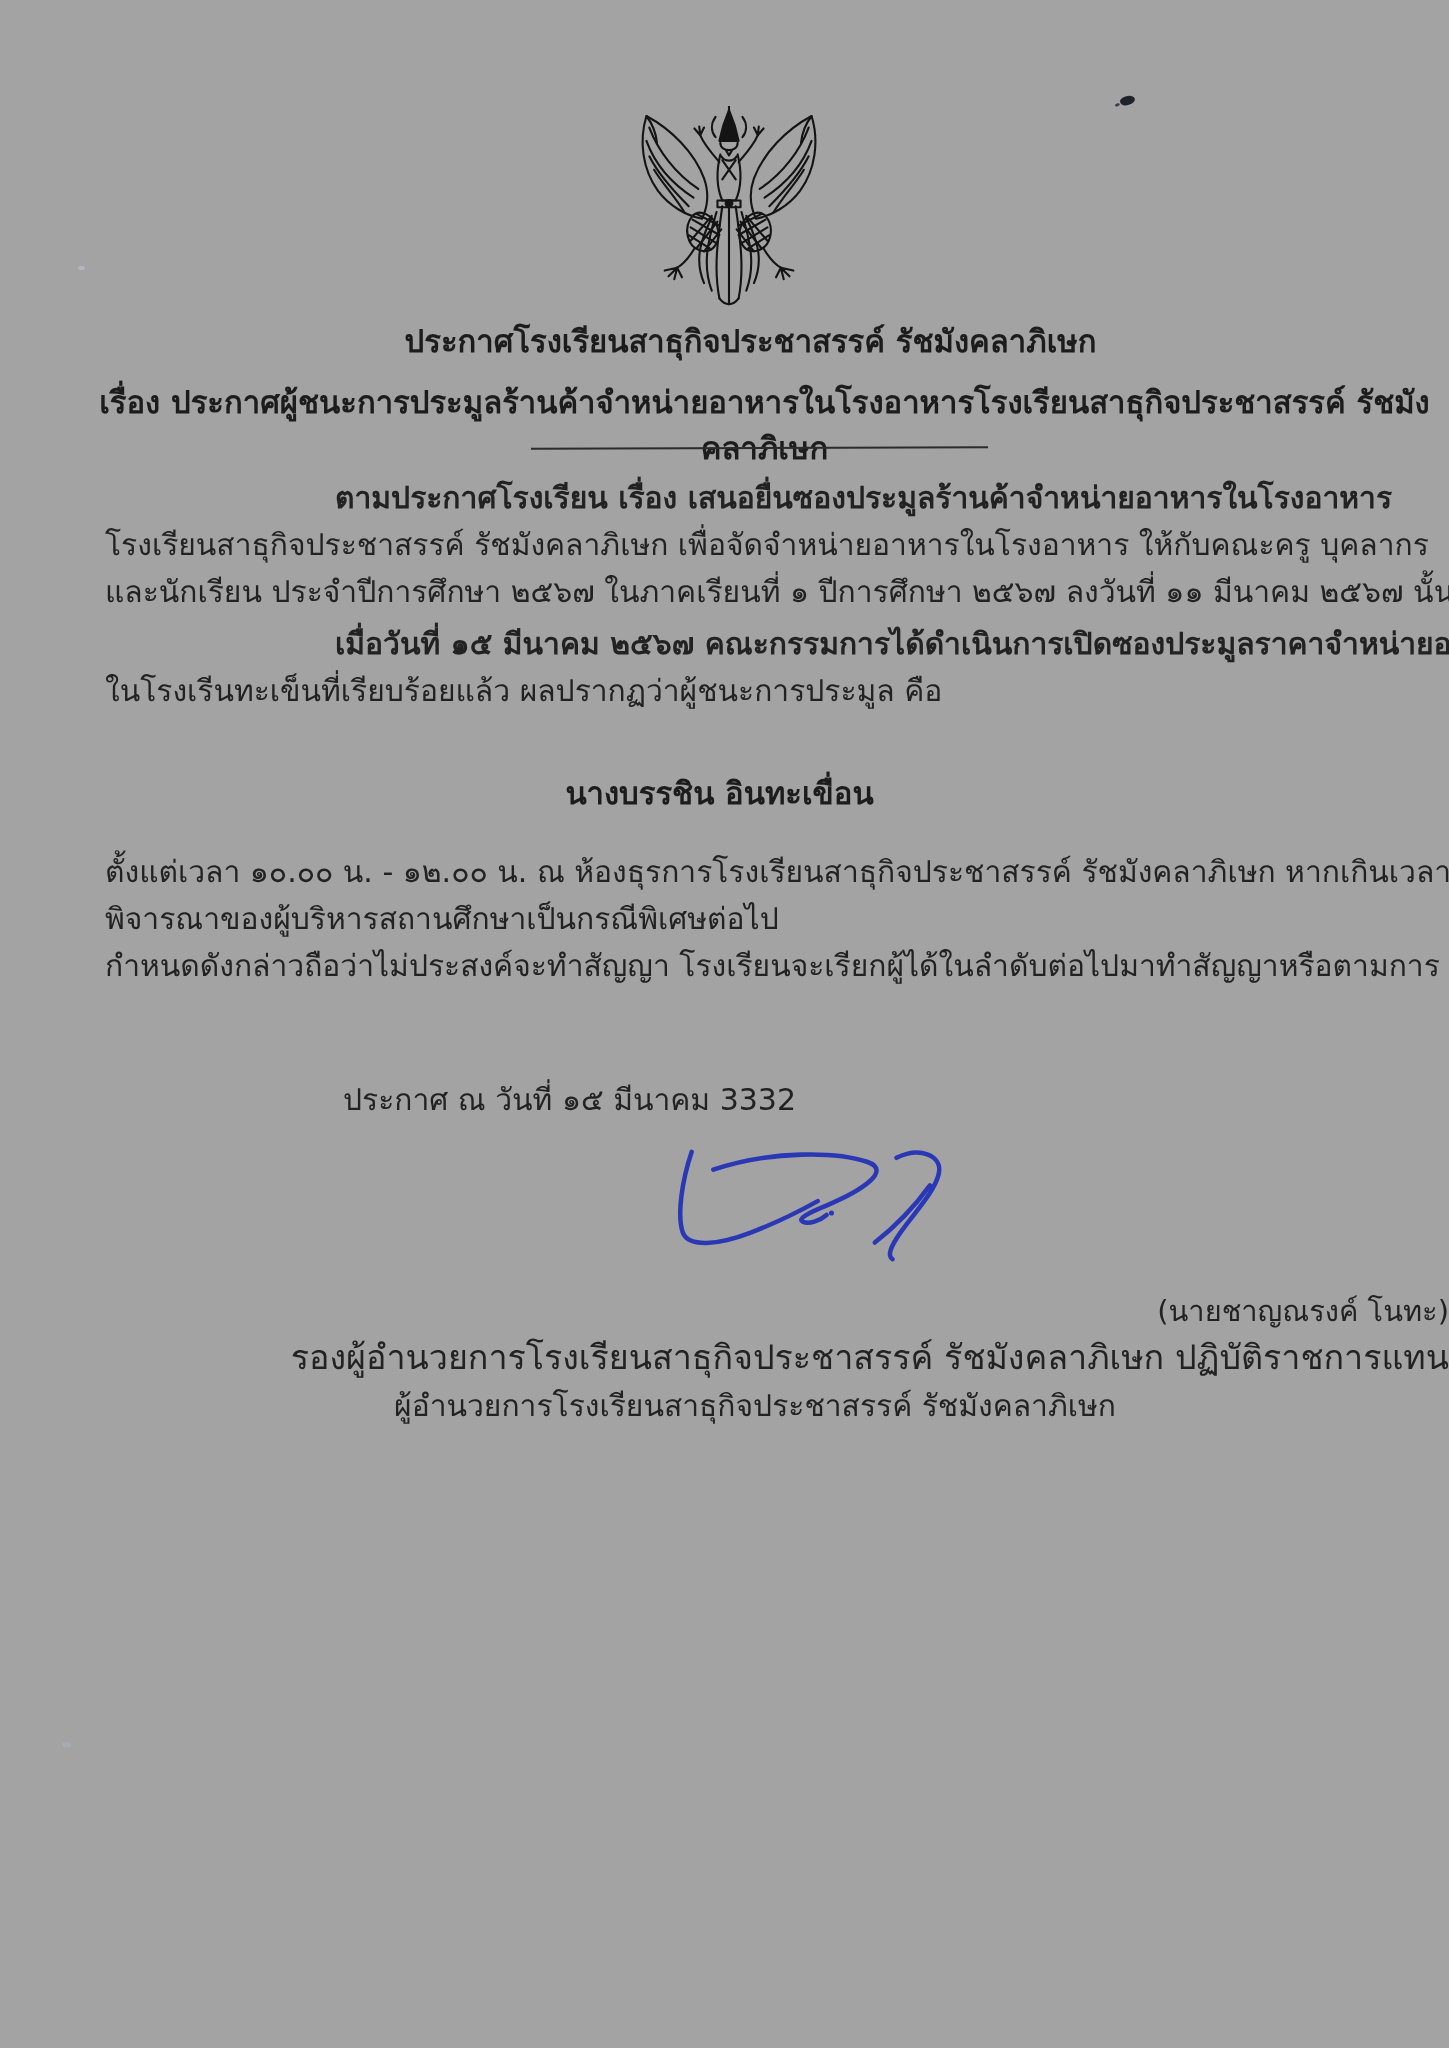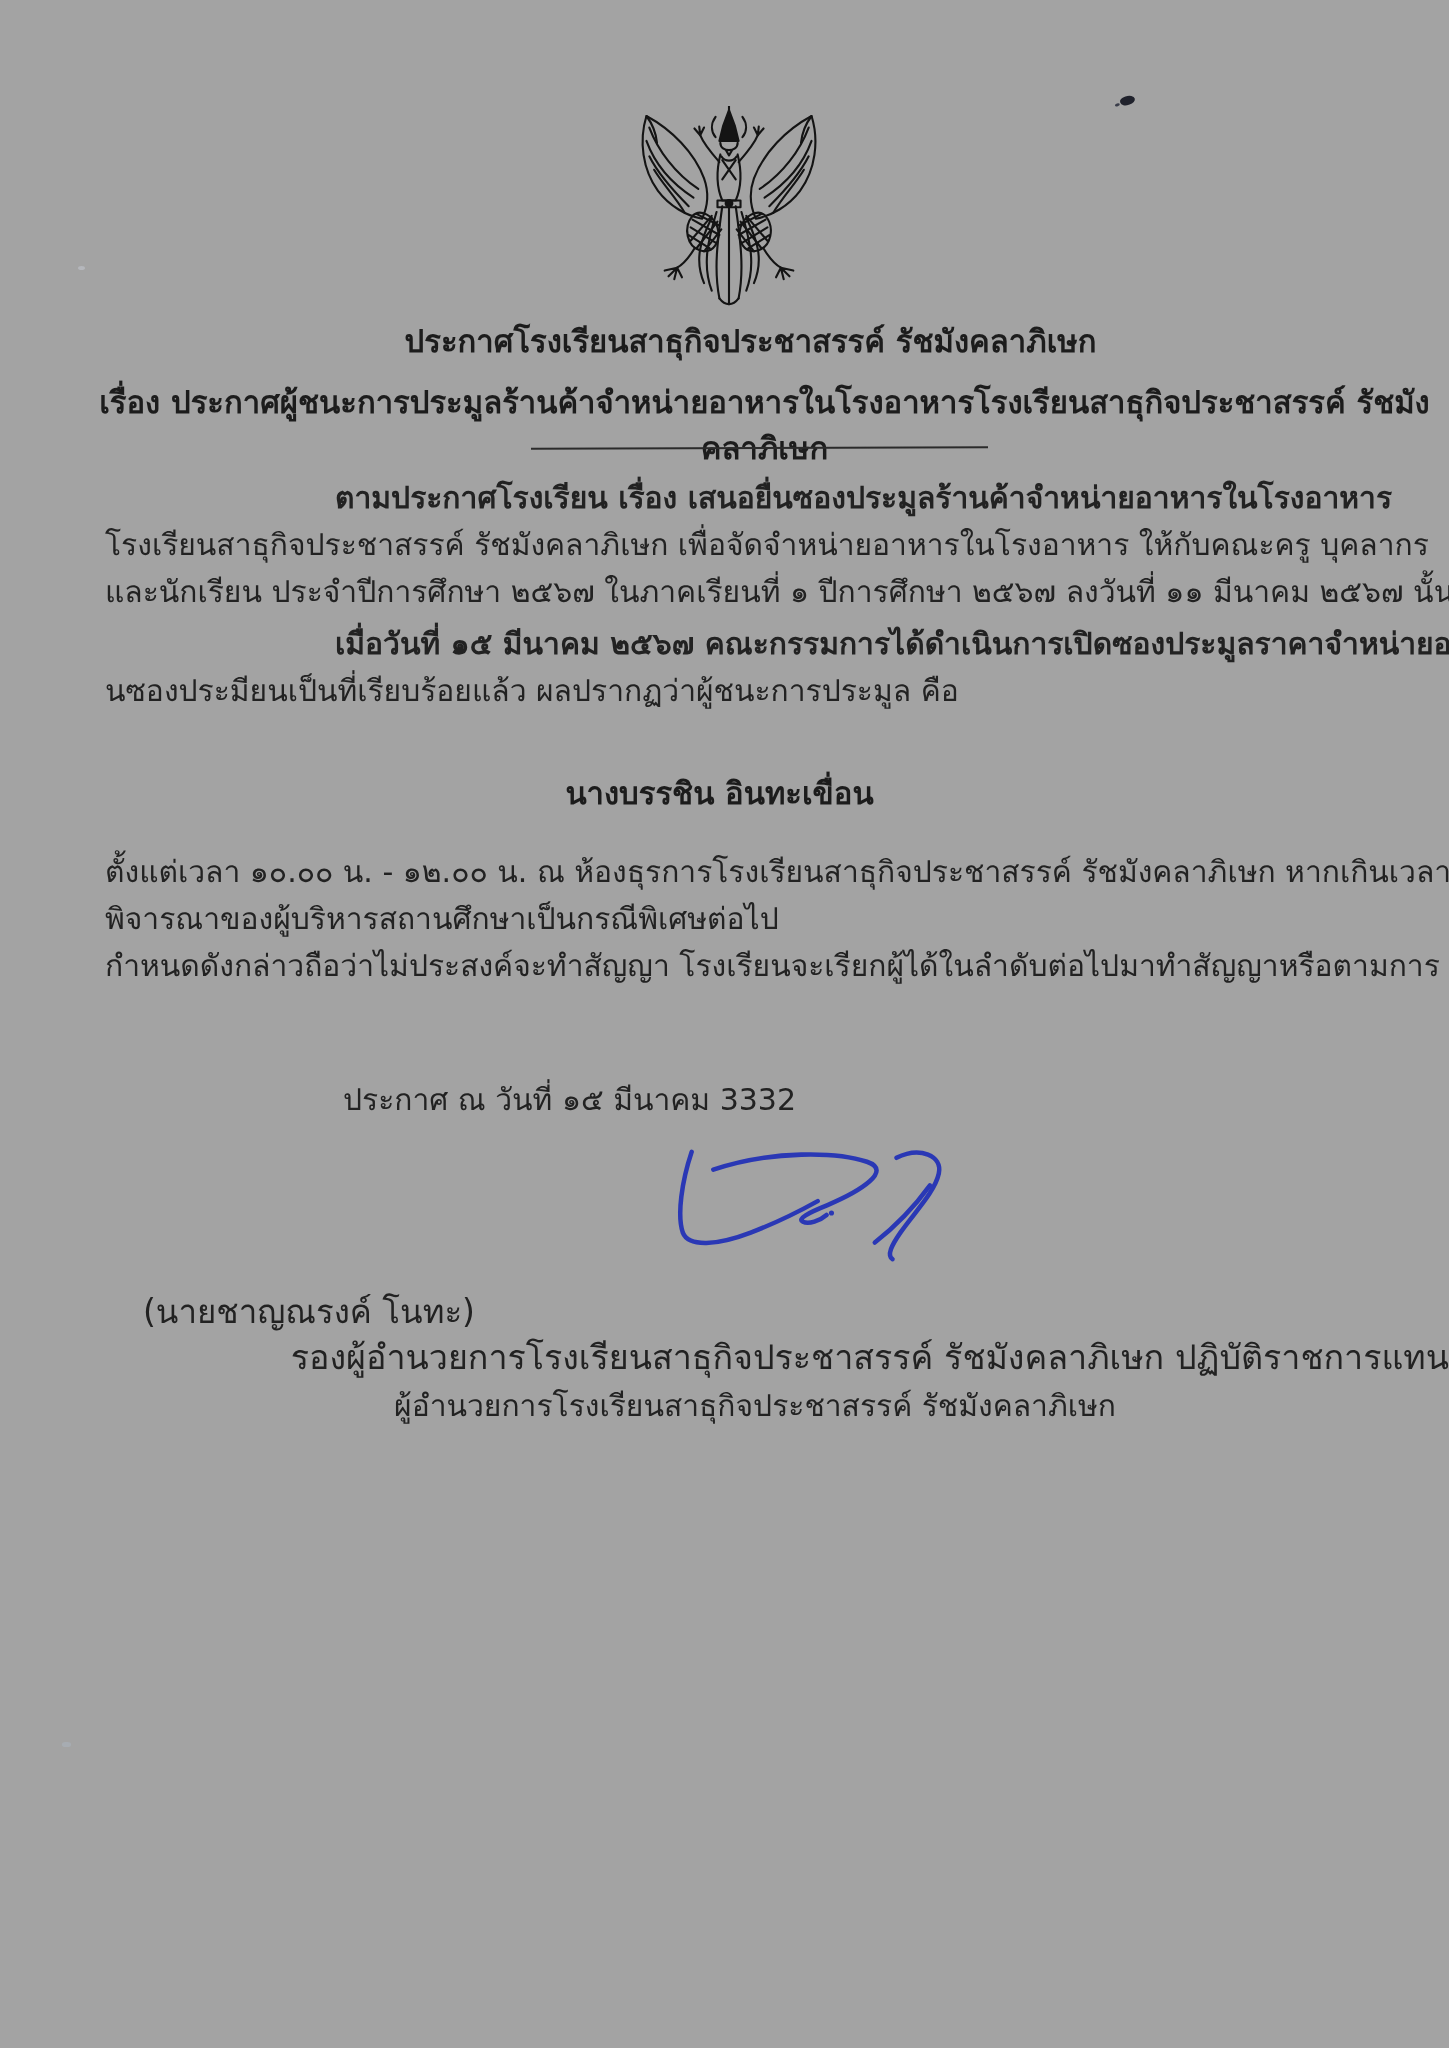--- a/index.html
+++ b/index.html
@@ -36,22 +36,22 @@
     position:absolute;top:758px;left:0;right:10px;text-align:center;
     font-size:31px;font-weight:bold;line-height:47px;color:#1c1c1c;margin-top:12px;
   }
   .p3{top:848px;}
   .date-line{
     position:absolute;top:1076px;left:343px;
     font-size:30px;line-height:47px;color:#222;white-space:nowrap;
   }
   .signature{position:absolute;top:1146px;left:648px;width:300px;height:128px;}
   .sig-name{
-    position:absolute;top:1288px;left:143px;right:0;text-align:left;
-    font-size:33px;line-height:47px;color:#222;
+    position:absolute;top:1288px;left:143px;right:0;text-align:right;
+    font-size:29px;line-height:47px;color:#222;
   }
   .sig-pos1{
     position:absolute;top:1334px;left:75px;right:0;text-align:right;
     font-size:34px;line-height:47px;color:#222;
   }
   .sig-pos2{
     position:absolute;top:1382px;left:61px;right:0;text-align:center;
     font-size:30px;line-height:47px;color:#222;
   }
   .speck{position:absolute;}
@@ -145,21 +145,21 @@
   <div class="divider"></div>
 
   <div class="para p1">
     <div class="ln indent">ตามประกาศโรงเรียน เรื่อง เสนอยื่นซองประมูลร้านค้าจำหน่ายอาหารในโรงอาหาร</div>
     <div class="ln">โรงเรียนสาธุกิจประชาสรรค์ รัชมังคลาภิเษก เพื่อจัดจำหน่ายอาหารในโรงอาหาร ให้กับคณะครู บุคลากร</div>
     <div class="ln">และนักเรียน ประจำปีการศึกษา ๒๕๖๗ ในภาคเรียนที่ ๑ ปีการศึกษา ๒๕๖๗ ลงวันที่ ๑๑ มีนาคม ๒๕๖๗ นั้น</div>
   </div>
 
   <div class="para p2">
     <div class="ln indent">เมื่อวันที่ ๑๕ มีนาคม ๒๕๖๗ คณะกรรมการได้ดำเนินการเปิดซองประมูลราคาจำหน่ายอาหาร</div>
-    <div class="ln">นซองประมียนเป็นที่เรียบร้อยแล้ว ผลปรากฏว่าผู้ชนะการประมูล คือ</div>
+    <div class="ln">ในโรงเรีนทะเข็นที่เรียบร้อยแล้ว ผลปรากฏว่าผู้ชนะการประมูล คือ</div>
   </div>
 
   <div class="winner">นางบรรชิน  อินทะเขื่อน</div>
 
   <div class="para p3">
     <div class="ln">ตั้งแต่เวลา ๑๐.๐๐ น. - ๑๒.๐๐ น. ณ ห้องธุรการโรงเรียนสาธุกิจประชาสรรค์ รัชมังคลาภิเษก หากเกินเวลา</div>
     <div class="ln">พิจารณาของผู้บริหารสถานศึกษาเป็นกรณีพิเศษต่อไป</div>
     <div class="ln">กำหนดดังกล่าวถือว่าไม่ประสงค์จะทำสัญญา โรงเรียนจะเรียกผู้ได้ในลำดับต่อไปมาทำสัญญาหรือตามการ</div>
   </div>
 

